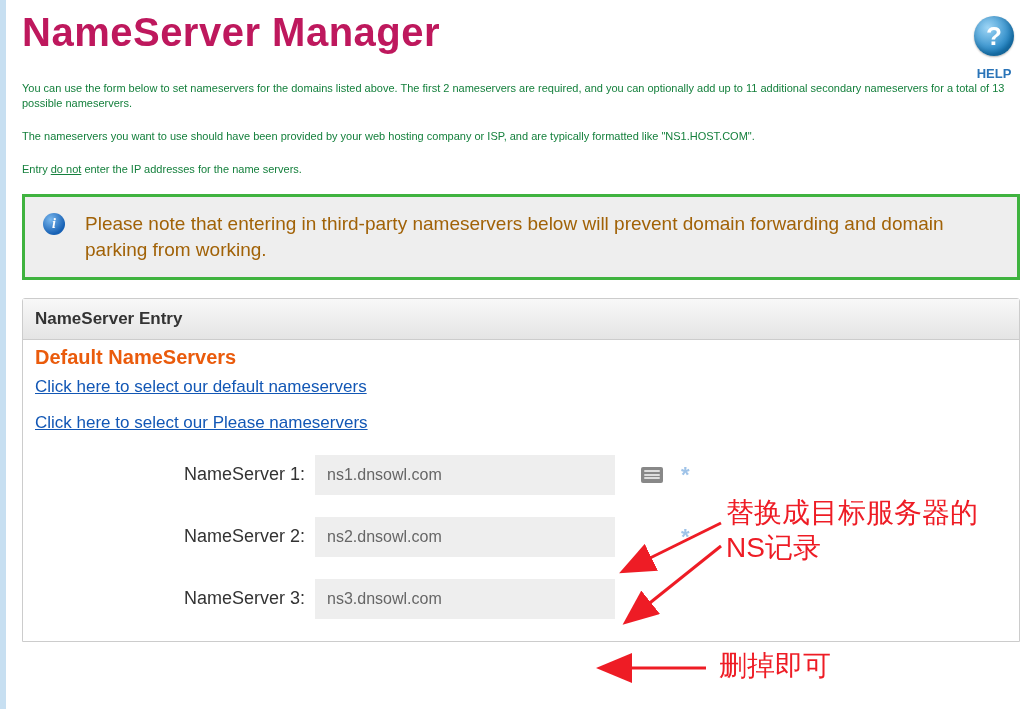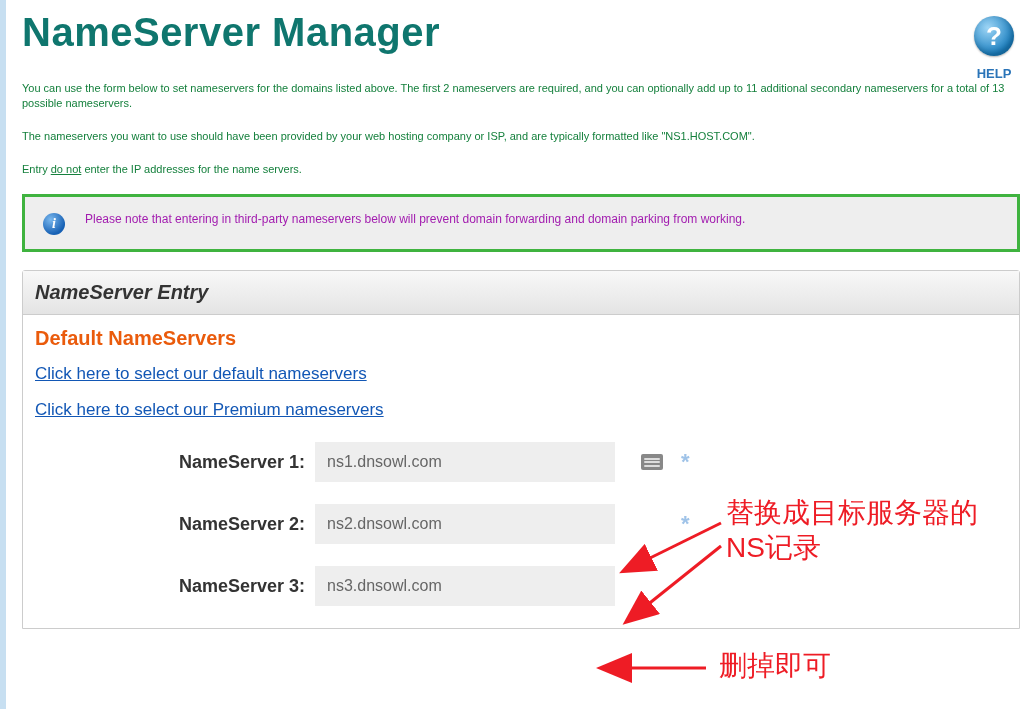--- a/index.html
+++ b/index.html
@@ -14,21 +14,21 @@
   }
   .page {
     padding: 10px 16px 0 16px;
   }
   .header-row {
     display: flex;
     justify-content: space-between;
     align-items: flex-start;
   }
   h1 {
-    color: #0f766e;
+    color: #be185d;
     font-size: 40px;
     font-weight: 700;
     letter-spacing: 0.5px;
     margin-bottom: 20px;
   }
   .help-block {
     text-align: center;
     margin-top: 6px;
     margin-right: 6px;
   }
@@ -77,72 +77,71 @@
     align-items: center;
     justify-content: center;
     font-style: italic;
     font-family: Georgia, serif;
     font-weight: 700;
     font-size: 14px;
     flex-shrink: 0;
     margin-top: 2px;
   }
   .notice-text {
-    color: #a21caf;
-    font-size: 12px;
+    color: #a16207;
+    font-size: 19px;
     line-height: 1.35;
   }
   .panel {
     border: 1px solid #ccc;
     border-radius: 3px 3px 0 0;
     overflow: visible;
   }
   .panel-header {
     background: linear-gradient(#f8f8f8, #e4e4e4);
     border-bottom: 1px solid #ccc;
     padding: 10px 12px;
     font-weight: 700;
     color: #333;
-    font-size: 20px;
-    font-style: italic;
-  }
-  .panel-body { padding: 12px 12px 0 12px; }
+    font-size: 17px;
+  }
+  .panel-body { padding: 6px 12px 0 12px; }
   .sub-h {
     color: #ea5b0c;
     font-size: 20px;
     font-weight: 700;
     margin-bottom: 2px;
   }
   .sub-p {
     color: #595959;
     font-size: 17px;
     line-height: 1.35;
   }
   .link {
     color: #1257b5;
     text-decoration: underline;
     font-size: 17px;
     display: inline-block;
     cursor: pointer;
   }
-  .link-row { margin-top: 14px; margin-bottom: 16px; }
+  .link-row { margin-top: 8px; margin-bottom: 16px; }
   .ns-form { margin-top: 22px; }
   .ns-row {
     display: flex;
     align-items: center;
     gap: 10px;
     margin-bottom: 22px;
     position: relative;
   }
   .ns-label {
     width: 270px;
     text-align: right;
     color: #333;
     font-size: 18px;
-    font-weight: 700;
+    font-weight: 400;
   }
   .ns-input {
     width: 300px;
     height: 40px;
     background: #eee;
     border: none;
     padding: 0 40px 0 12px;
     font-size: 16px;
     color: #666;
     outline: none;
@@ -208,21 +207,21 @@
   <div class="notice-box">
     <div class="info-icon">i</div>
     <div class="notice-text">Please note that entering in third-party nameservers below will prevent domain forwarding and domain parking from working.</div>
   </div>
 
   <div class="panel">
     <div class="panel-header">NameServer Entry</div>
     <div class="panel-body">
       <div class="sub-h">Default NameServers</div>
       <div class="link-row"><a class="link">Click here to select our default nameservers</a></div>
-      <div class="link-row"><a class="link">Click here to select our Premium nameservers</a></div>
+      <div class="link-row"><a class="link">Click here to select our Please nameservers</a></div>
 
       <div class="ns-form">
         <div class="ns-row">
           <div class="ns-label">NameServer 1:</div>
           <div class="input-wrap">
             <input class="ns-input" type="text" value="ns1.dnsowl.com" style="">
             <div class="card-icon">
                 <span></span>
                 <span></span>
                 <span></span>

